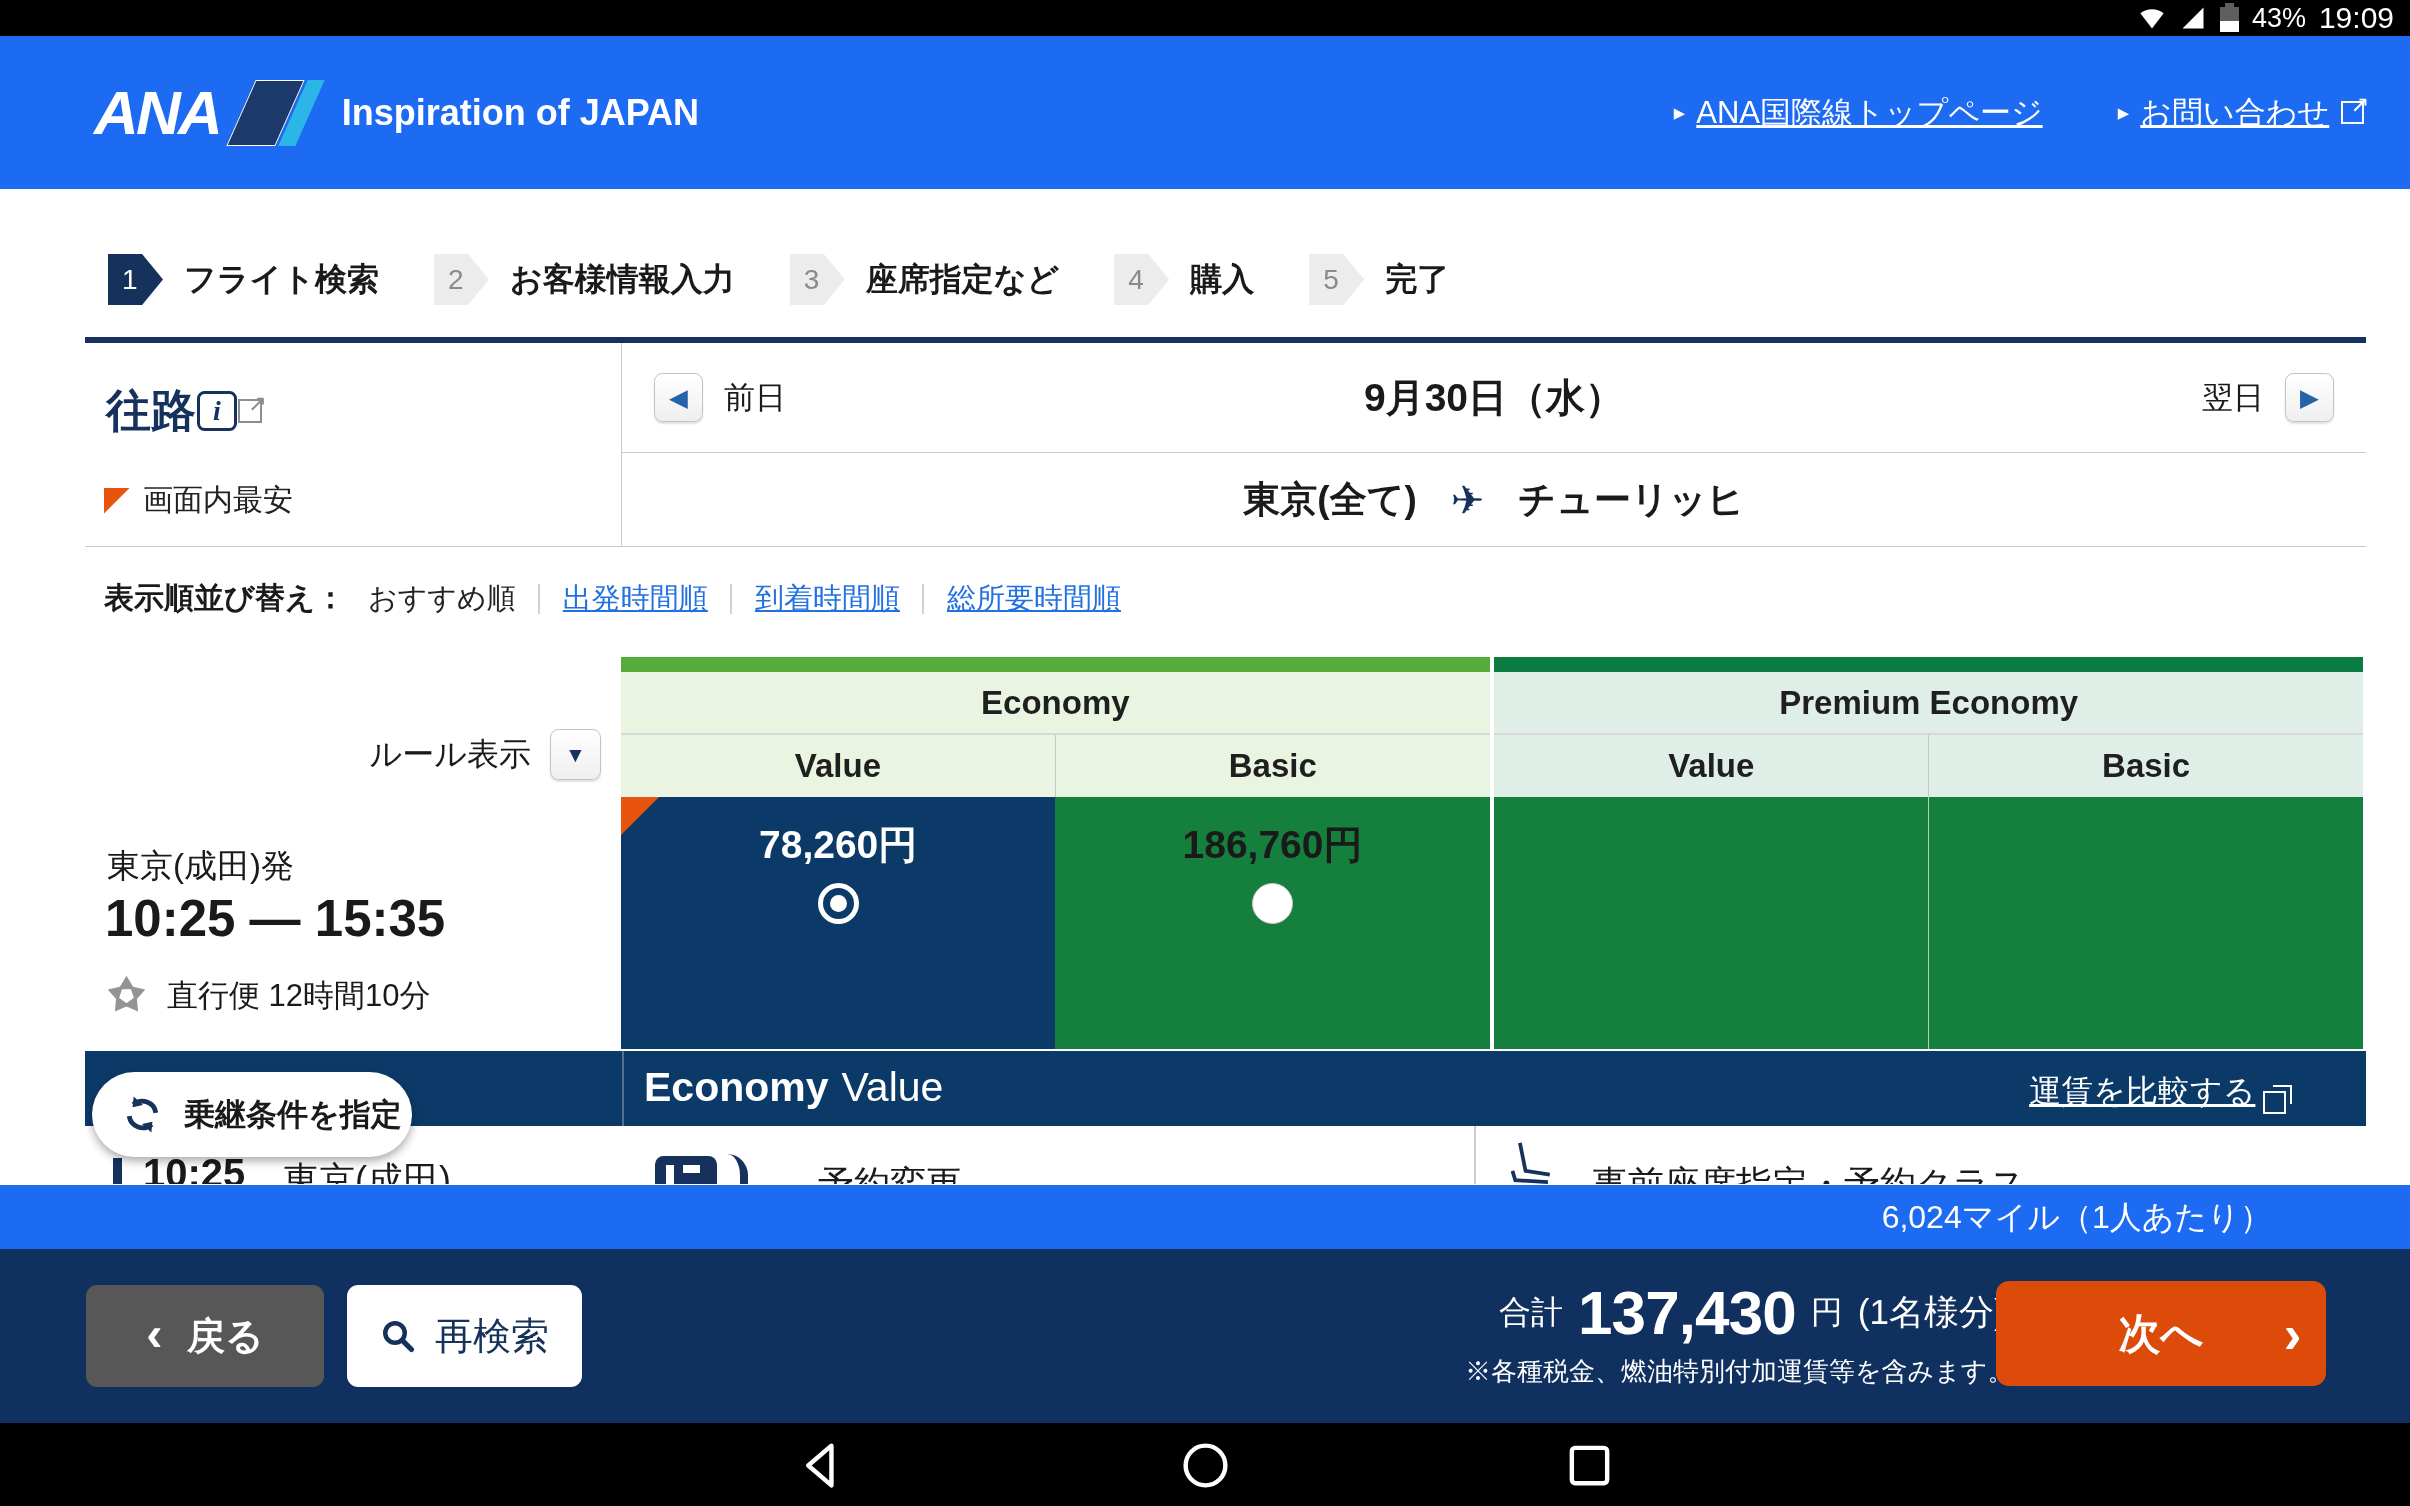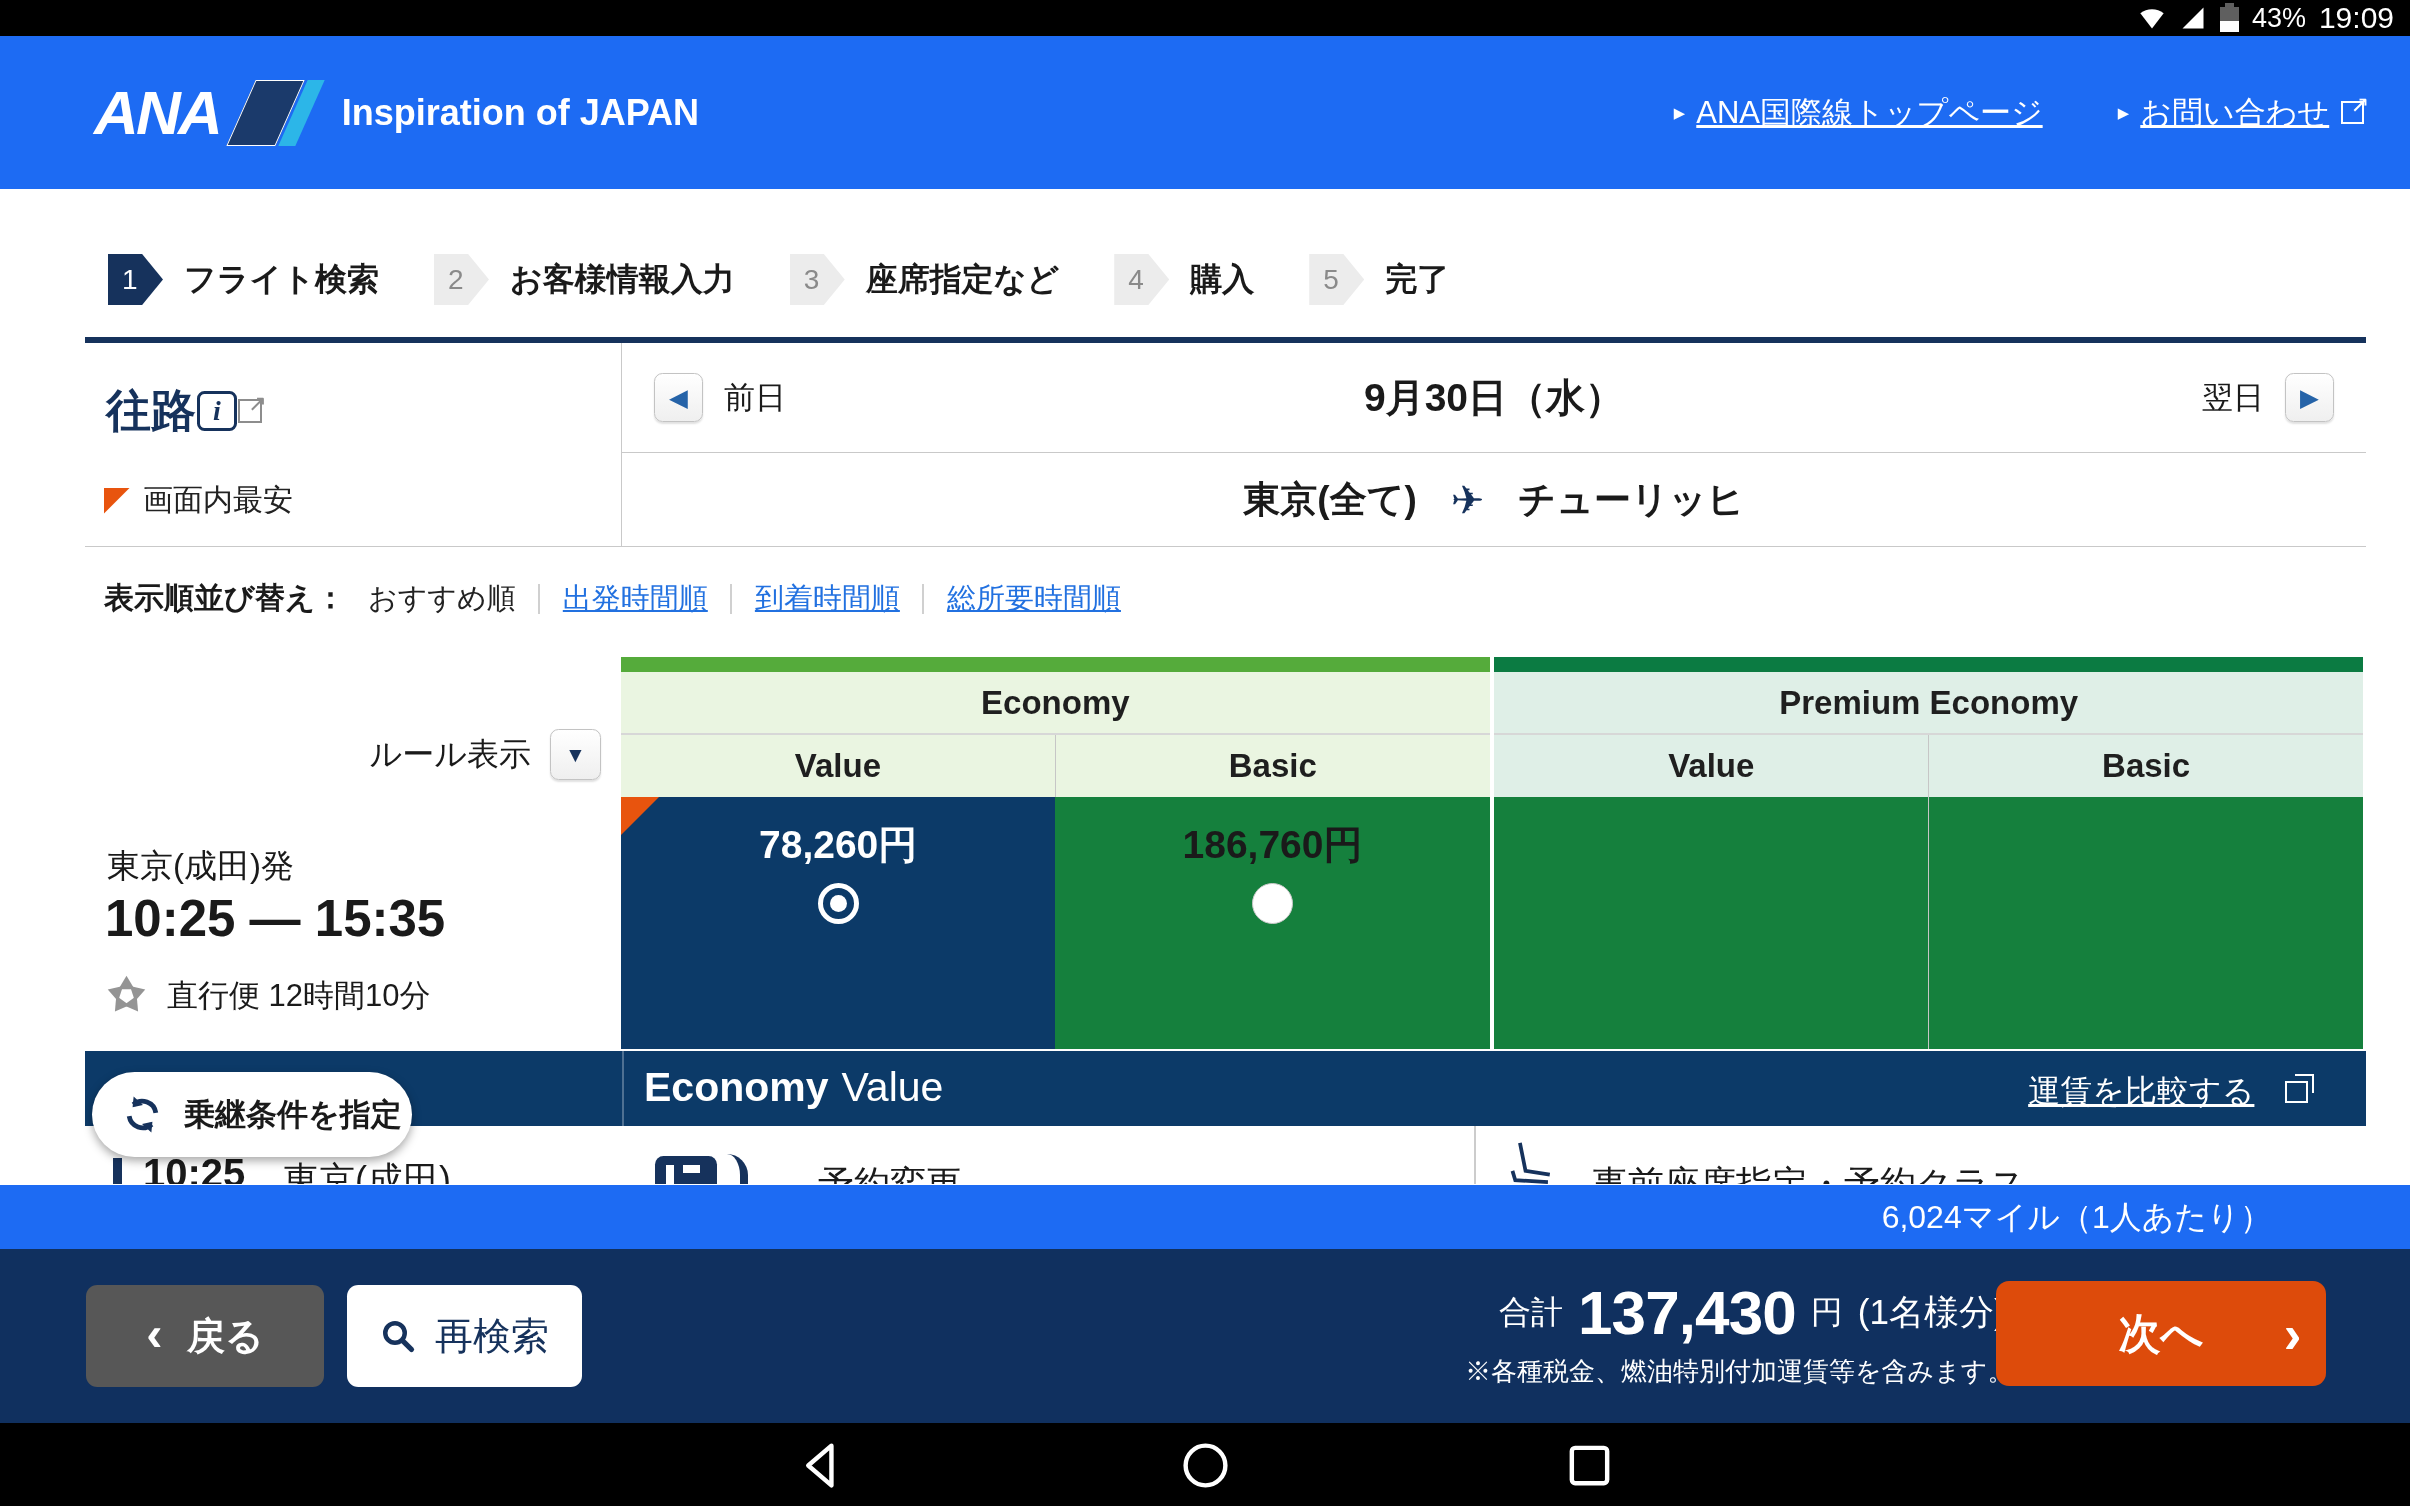--- a/index.html
+++ b/index.html
@@ -99,21 +99,21 @@
 .radio{width:41px;height:41px;border-radius:50%;margin-top:11.3px}
 .radio.on{border:5.6px solid #fff;background:#0c3a68;position:relative}
 .radio.on::after{content:"";position:absolute;left:50%;top:50%;width:17px;height:17px;margin:-8.5px 0 0 -8.5px;border-radius:50%;background:#fff}
 .radio.off{background:#fff;border:1.9px solid #c9c9c9}
 
 
 .fare-bar{position:absolute;top:1051px;left:85px;width:2281px;height:75px;background:#0c3a68;color:#fff}
 .fare-bar::before{content:"";position:absolute;left:537px;top:0;width:1.9px;height:75px;background:rgba(255,255,255,.28)}
 .fare-bar-label{position:absolute;left:559px;top:13px;font-size:41px;font-weight:400}
 .fare-bar-label b{font-weight:700;margin-right:13px}
-.compare-link{position:absolute;right:58px;top:19px;display:flex;align-items:center;gap:31px;cursor:pointer}
+.compare-link{position:absolute;right:80px;top:19px;display:flex;align-items:flex-end;gap:8px;cursor:pointer}
 .compare-text{font-size:32px;text-decoration:underline;color:#fff}
 .compare-icon{width:22.6px;height:22.6px;border:2.8px solid #fff;position:relative}
 .compare-icon::after{content:"";position:absolute;left:7.5px;top:-8.5px;width:17px;height:17px;border:2.8px solid #fff;border-left:none;border-bottom:none}
 
 
 .transfer-btn{position:absolute;left:92px;top:1072px;width:320px;height:85px;background:#fff;border-radius:43px;box-shadow:0 3.8px 9.4px rgba(0,0,0,.35);display:flex;align-items:center;gap:21px;padding-left:30px;cursor:pointer;z-index:5}
 .transfer-label{font-size:31px;font-weight:700}
 
 
 .partial-row{position:absolute;top:1126px;left:85px;width:2281px;height:58px;background:#fff;overflow:hidden}

